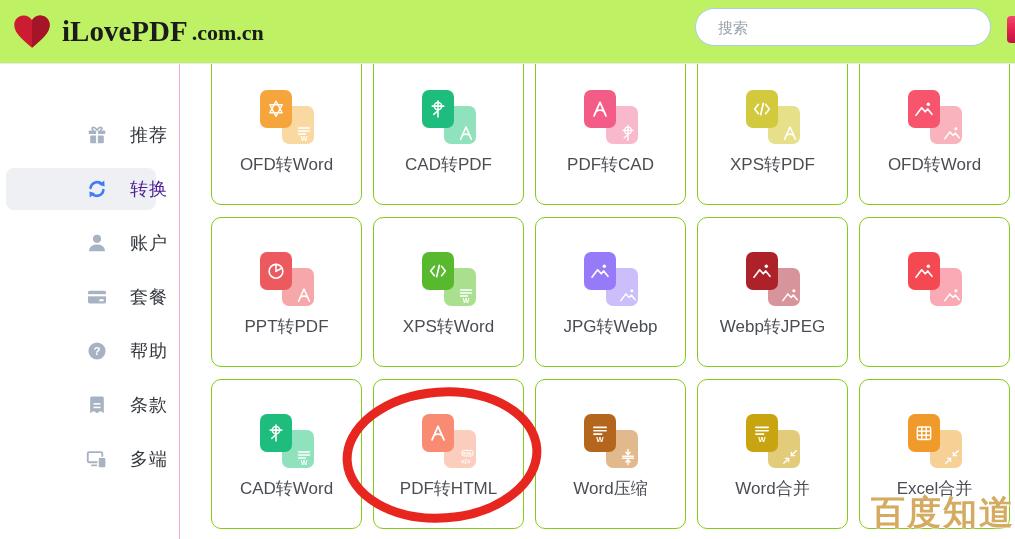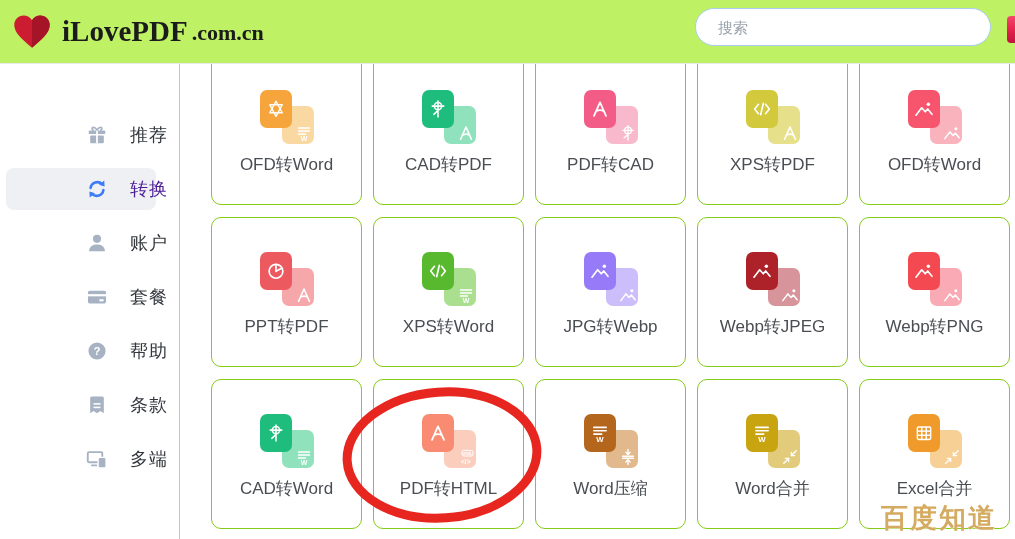--- a/index.html
+++ b/index.html
@@ -90,22 +90,22 @@
   }
 
   
   .annotation {
     position:absolute; left:338px; top:382px; width:208px; height:146px;
     z-index:15; pointer-events:none;
   }
 
   
   .watermark {
-    position:absolute; right:18px; bottom:3px; z-index:30;
-    font-size:27px; font-weight:900; letter-spacing:2px;
+    position:absolute; right:0; bottom:3px; z-index:30;
+    font-size:34px; font-weight:900; letter-spacing:2px;
     color:#d4ab61; text-shadow:0 1px 0 rgba(255,255,255,0.6);
   }
 </style>
 </head>
 <body>
 
 <div class="header">
   <div class="logo-wrap">
     <svg class="logo-heart" viewBox="0 0 32 29" xmlns="http://www.w3.org/2000/svg">
       <path d="M16 27.5 C8.2 20.8 1.8 15.4 1.8 9.2 C1.8 4.7 5.2 1.6 9.3 1.6 C12.1 1.6 14.7 3.1 16 5.5 C17.3 3.1 19.9 1.6 22.7 1.6 C26.8 1.6 30.2 4.7 30.2 9.2 C30.2 15.4 23.8 20.8 16 27.5 Z" fill="#cc1c31"></path>
@@ -395,21 +395,20 @@
             <path d="M1.8 14.6 L6.9 7.9 L10.1 11.5 L12.3 9 L16.2 13.8" fill="none" stroke="#fff" stroke-width="1.5" stroke-linecap="round" stroke-linejoin="round"></path>
           </svg>
         </div>
         <div class="tile front" style="background:#f44950">
           <svg viewBox="0 0 18 18" xmlns="http://www.w3.org/2000/svg">
             <circle cx="12.9" cy="4.7" r="1.55" fill="#fff"></circle>
             <path d="M1.8 14.6 L6.9 7.9 L10.1 11.5 L12.3 9 L16.2 13.8" fill="none" stroke="#fff" stroke-width="1.5" stroke-linecap="round" stroke-linejoin="round"></path>
           </svg>
         </div>
       </div>
-      <div class="card-label">Webp转PNG</div>
     </div>
     <div class="card">
       <div class="icon-pair">
         <div class="tile back" style="background:#90e2bd">
           <svg viewBox="0 0 18 18" xmlns="http://www.w3.org/2000/svg">
             <g stroke="#fff" stroke-width="1.5" stroke-linecap="round">
               <line x1="3.5" y1="4" x2="14.5" y2="4"></line>
               <line x1="3.5" y1="7" x2="14.5" y2="7"></line>
               <line x1="3.5" y1="10" x2="10.5" y2="10"></line>
             </g>

